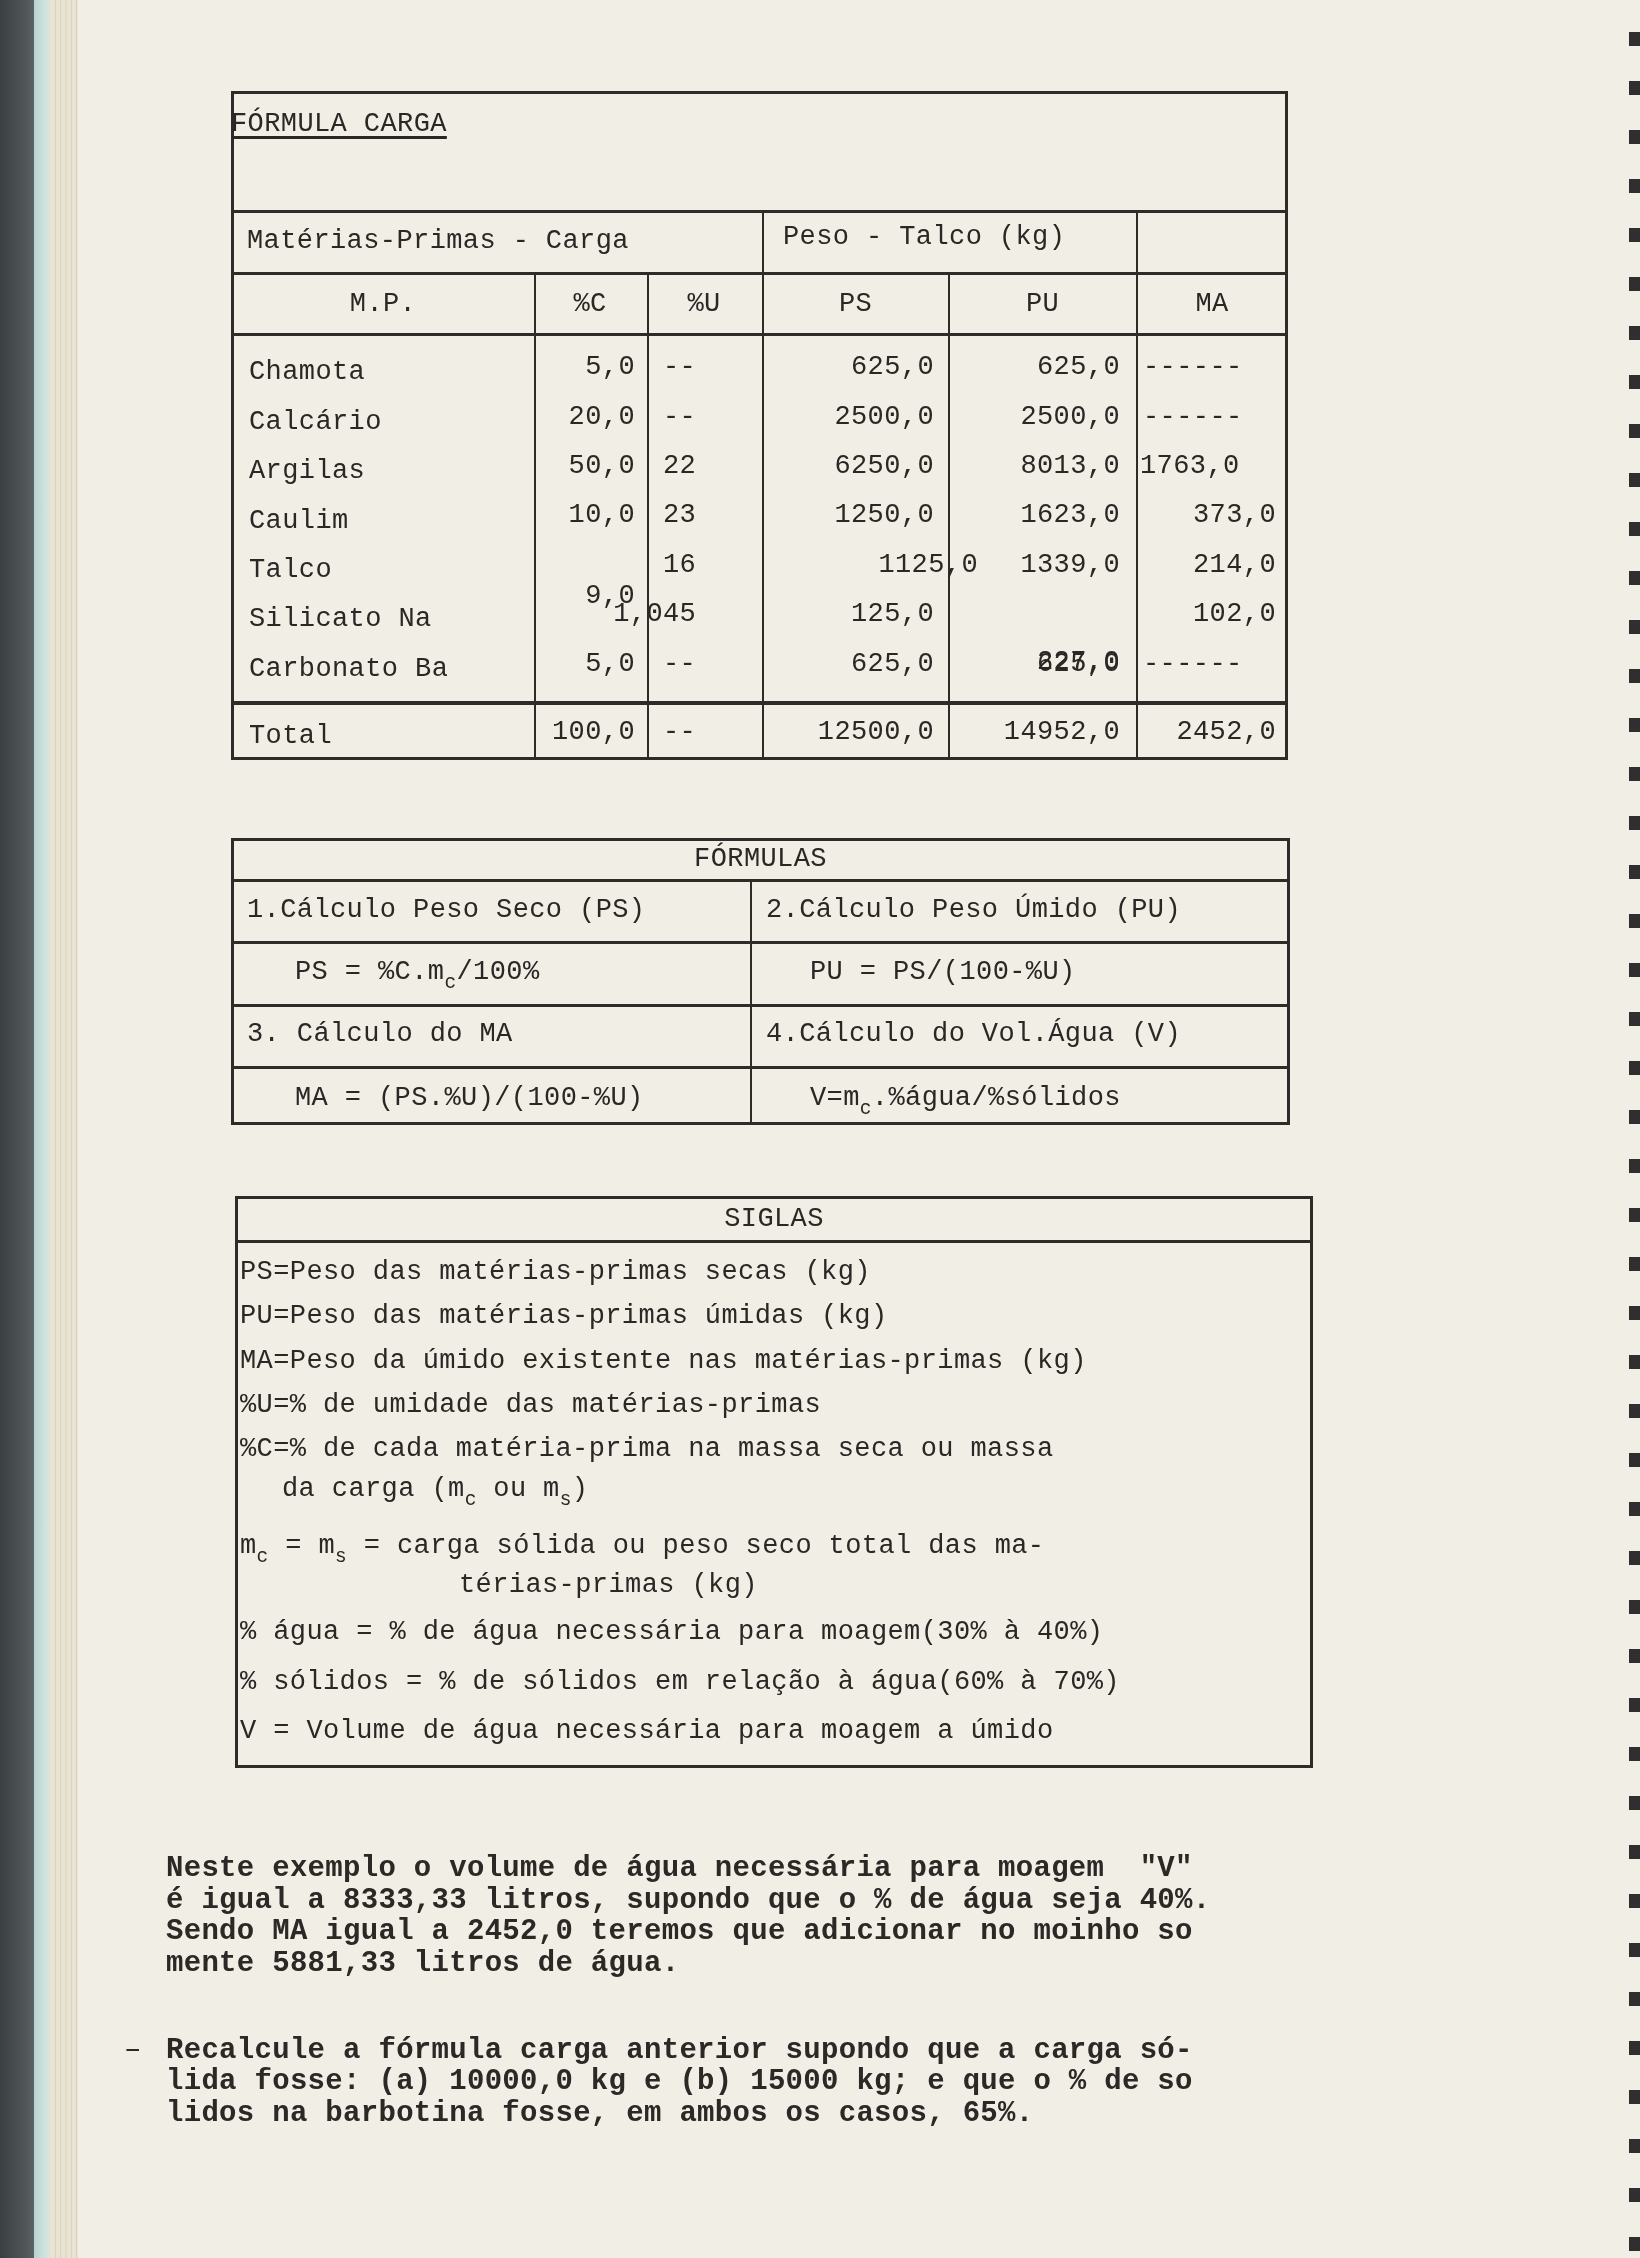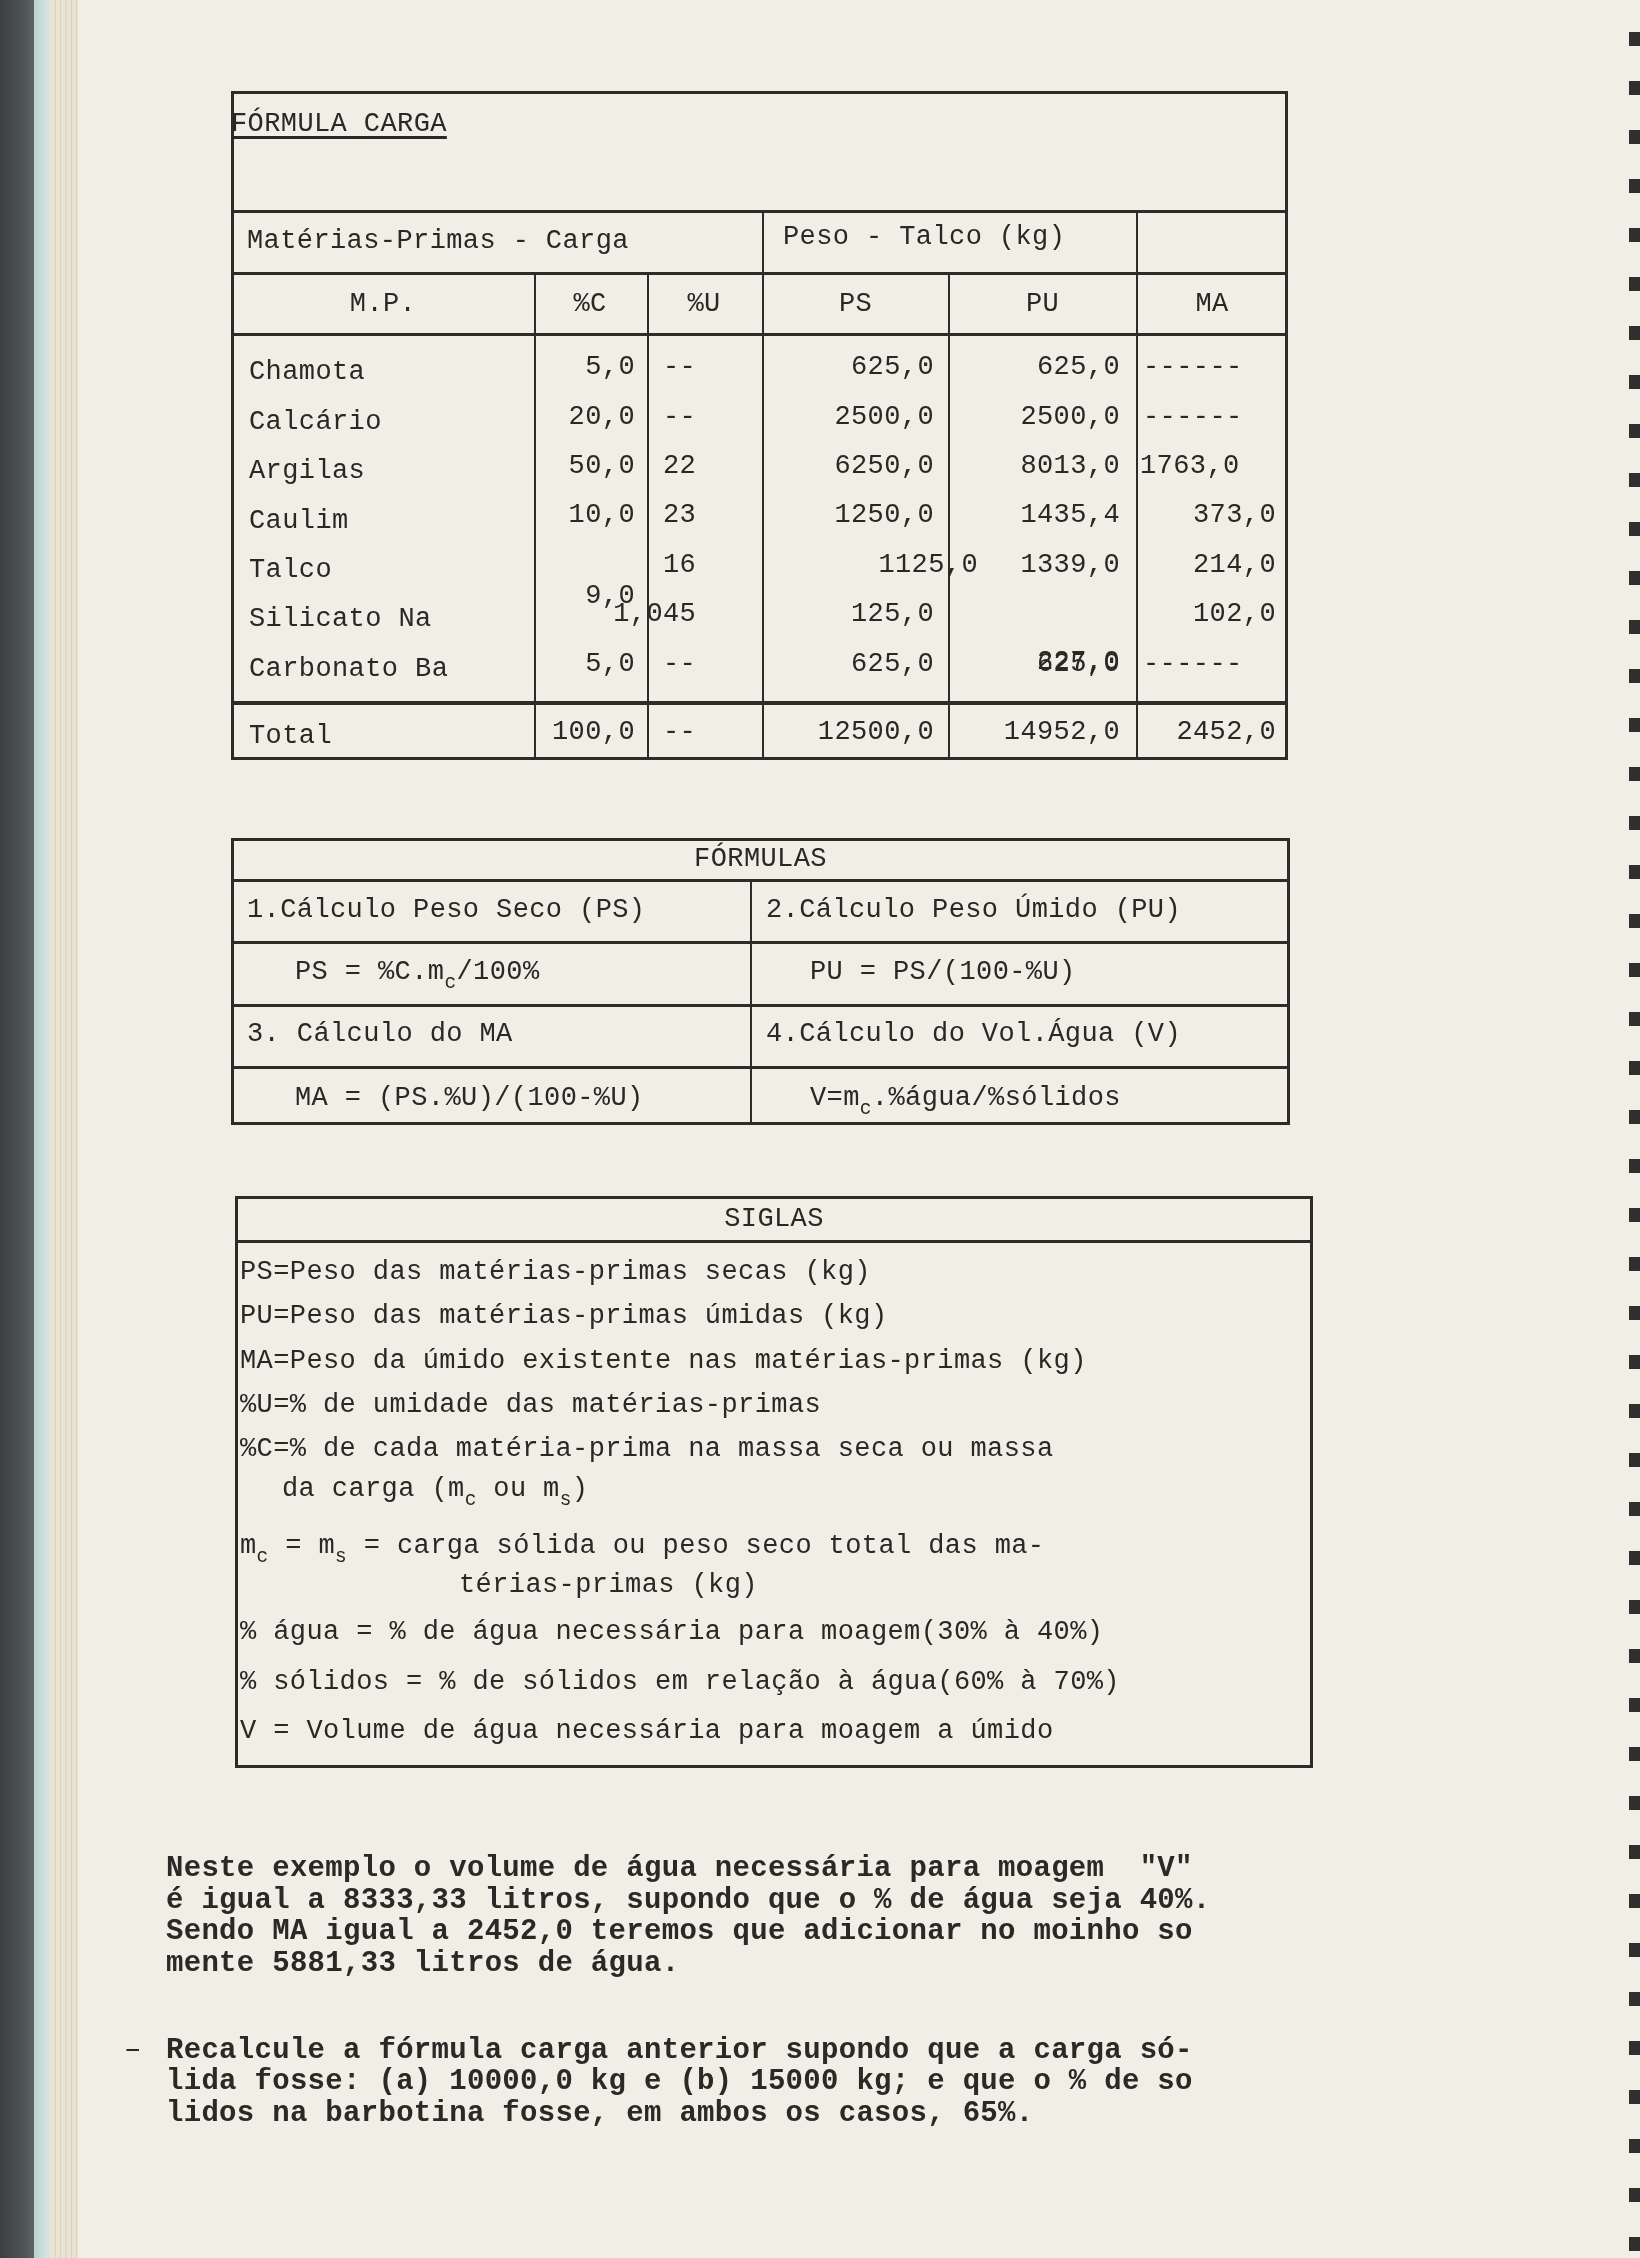--- a/index.html
+++ b/index.html
@@ -97,21 +97,21 @@
     <div class="txt" style="left:663px; top:450px;">22</div>
     <div class="txt r" style="left:765px; width:169px; top:450px;">6250,0</div>
     <div class="txt r" style="left:951px; width:169px; top:450px;">8013,0</div>
     <div class="txt" style="left:1140px; top:450px;">1763,0</div>
   </div>
   <div>
     <div class="txt" style="left:249px; top:505px;">Caulim</div>
     <div class="txt r" style="left:536px; width:99px; top:499px;">10,0</div>
     <div class="txt" style="left:663px; top:499px;">23</div>
     <div class="txt r" style="left:765px; width:169px; top:499px;">1250,0</div>
-    <div class="txt r" style="left:951px; width:169px; top:499px;">1435,4</div>
+    <div class="txt r" style="left:951px; width:169px; top:499px;">1623,0</div>
     <div class="txt r" style="left:1139px; width:137px; top:499px;">373,0</div>
   </div>
   <div>
     <div class="txt" style="left:249px; top:554px;">Talco</div>
     <div class="txt r" style="left:536px; width:99px; top:580px;font-family:Liberation Mono, monospace;">9,0</div>
     <div class="txt" style="left:663px; top:549px;">16</div>
     <div class="txt r" style="left:765px; width:169px; top:549px;padding-left:44px;">1125,0</div>
     <div class="txt r" style="left:951px; width:169px; top:549px;">1339,0</div>
     <div class="txt r" style="left:1139px; width:137px; top:549px;">214,0</div>
   </div>

